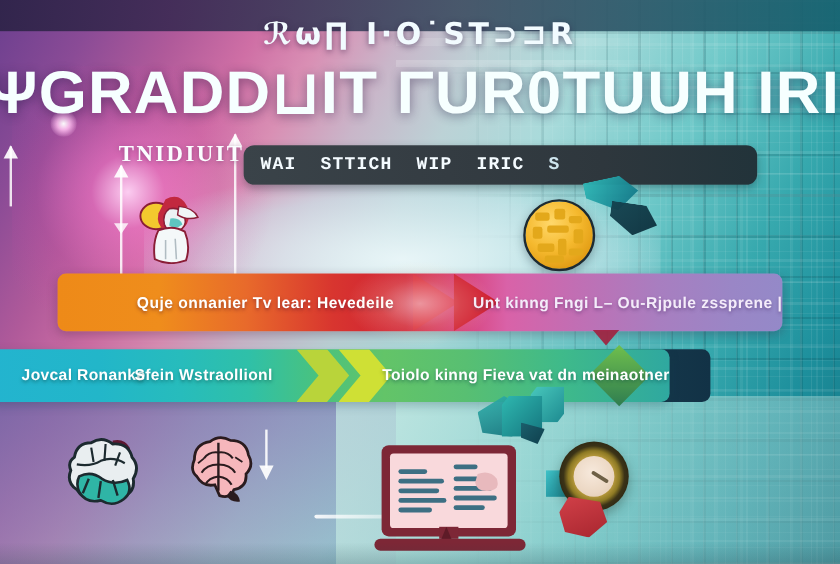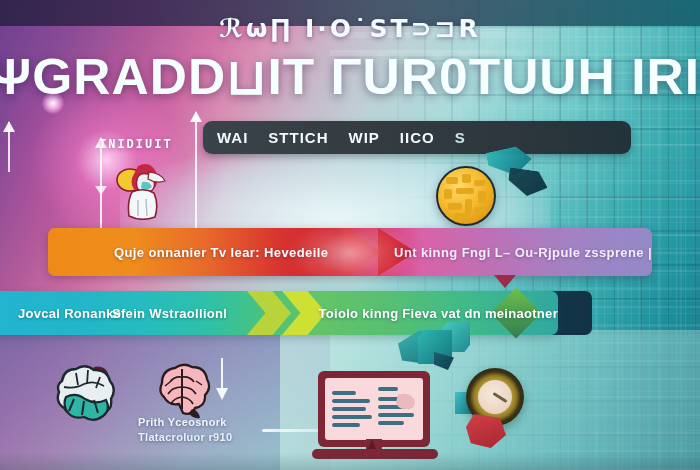--- a/index.html
+++ b/index.html
@@ -97,39 +97,38 @@
     position:absolute;left:203px;top:121px;width:428px;height:33px;
     border-radius:9px;
     background:linear-gradient(90deg,#3a4349 0%,#343c42 40%,#2e373d 70%,#22333a 100%);
     box-shadow:0 3px 7px rgba(20,40,50,.35);
     display:flex;align-items:center;
     padding:0 14px;box-sizing:border-box;gap:20px;
     overflow:hidden;
   }
   .navbar span{
     color:#f4fbff;font-size:15px;font-weight:700;letter-spacing:1px;
-    font-family:Liberation Sans, sans-serif;white-space:nowrap;
+    font-family:Liberation Mono, monospace;white-space:nowrap;
   }
   .navbar span:nth-child(5){color:#cfe6ee;}
   .navbar span:nth-child(6){color:#9fd1de;}
 
   
   .varrow{position:absolute;width:14px;}
   .varrow .shaft{position:absolute;left:6px;top:0;width:2px;height:100%;background:rgba(255,255,255,.85);}
   .varrow .head-up{position:absolute;left:1px;top:-1px;width:0;height:0;
     border-left:6px solid transparent;border-right:6px solid transparent;border-bottom:11px solid rgba(255,255,255,.92);}
   .varrow .mid{position:absolute;left:1px;top:52%;width:0;height:0;
     border-left:6px solid transparent;border-right:6px solid transparent;border-top:9px solid rgba(255,255,255,.8);}
 
   .tag-topleft{
     position:absolute;left:99px;top:118px;
-    color:#fbfdff;font-size:12px;font-weight:700;letter-spacing:2px;
-    font-family:Liberation Mono, monospace;
+    color:#fbfdff;font-size:19px;font-weight:700;letter-spacing:2px;
+    font-family:Liberation Serif, serif;
     text-shadow:0 1px 4px rgba(90,40,90,.5);
-    margin-top:20px;
   }
 
   
   .figure{position:absolute;left:108px;top:152px;width:62px;height:68px;}
 
   
   .gold-circle{
     position:absolute;left:436px;top:166px;width:56px;height:56px;border-radius:50%;
     background:radial-gradient(circle at 38% 32%, #ffd86b 0%, #f5b92e 45%, #e09a12 80%, #b9790a 100%);
     border:2px solid #1d2b33;
@@ -373,21 +372,21 @@
       <path d="M41 20 q12 1 16 9 q-9 3 -17 -2 z" fill="#f0f5f6" stroke="#8a1d36" stroke-width="1.2"></path>
       <path d="M24 40 q12 -5 22 1 q5 12 1 24 q-14 5 -26 -1 q-2 -14 3 -24 z" fill="#f4f8f9" stroke="#8a1d36" stroke-width="1.6"></path>
       <path d="M30 48 l0 16 M38 47 l1 17" stroke="#b0bcc2" stroke-width="1.3" fill="none"></path>
     </svg>
   </div>
 
   <div class="navbar">
     <span>WAI</span>
     <span>STTICH</span>
     <span>WIP</span>
-    <span>IICO</span>
+    <span>IRIC</span>
     <span>S</span>
   </div>
 
   <div class="chev-a"></div>
   <div class="chev-b"></div>
   <div class="gold-circle">
     <div class="m" style="left:8px;top:9px;width:12px;height:7px;"></div>
     <div class="m" style="left:24px;top:6px;width:9px;height:9px;"></div>
     <div class="m" style="left:36px;top:12px;width:11px;height:6px;"></div>
     <div class="m" style="left:6px;top:21px;width:8px;height:10px;"></div>
@@ -449,24 +448,20 @@
       <path d="M30 16 q8 -1 12 5 M30 26 q10 0 14 7 M30 36 q8 1 11 7" stroke="#2a1b1e" stroke-width="1.7" fill="none"></path>
       <path d="M18 21 l-5 4 M44 20 l6 4" stroke="#2a1b1e" stroke-width="1.5" fill="none"></path>
     </svg>
   </div>
 
   <div class="dl-arrow">
     <div class="s"></div>
       <div class="h"></div>
   </div>
 
-  <div class="caption">
-    <div>Prith Yceosnork</div>
-    <div class="l2">Tlatacroluor r910</div>
-  </div>
   <div class="cap-rule"></div>
 
   <div class="teal-leaf"></div>
   <div class="box3d-b"></div>
   <div class="box3d-a"></div>
   <div class="box3d-c"></div>
   <div class="box3d-d"></div>
 
   <div class="laptop">
     <svg viewBox="0 0 132 100" width="132" height="100">

